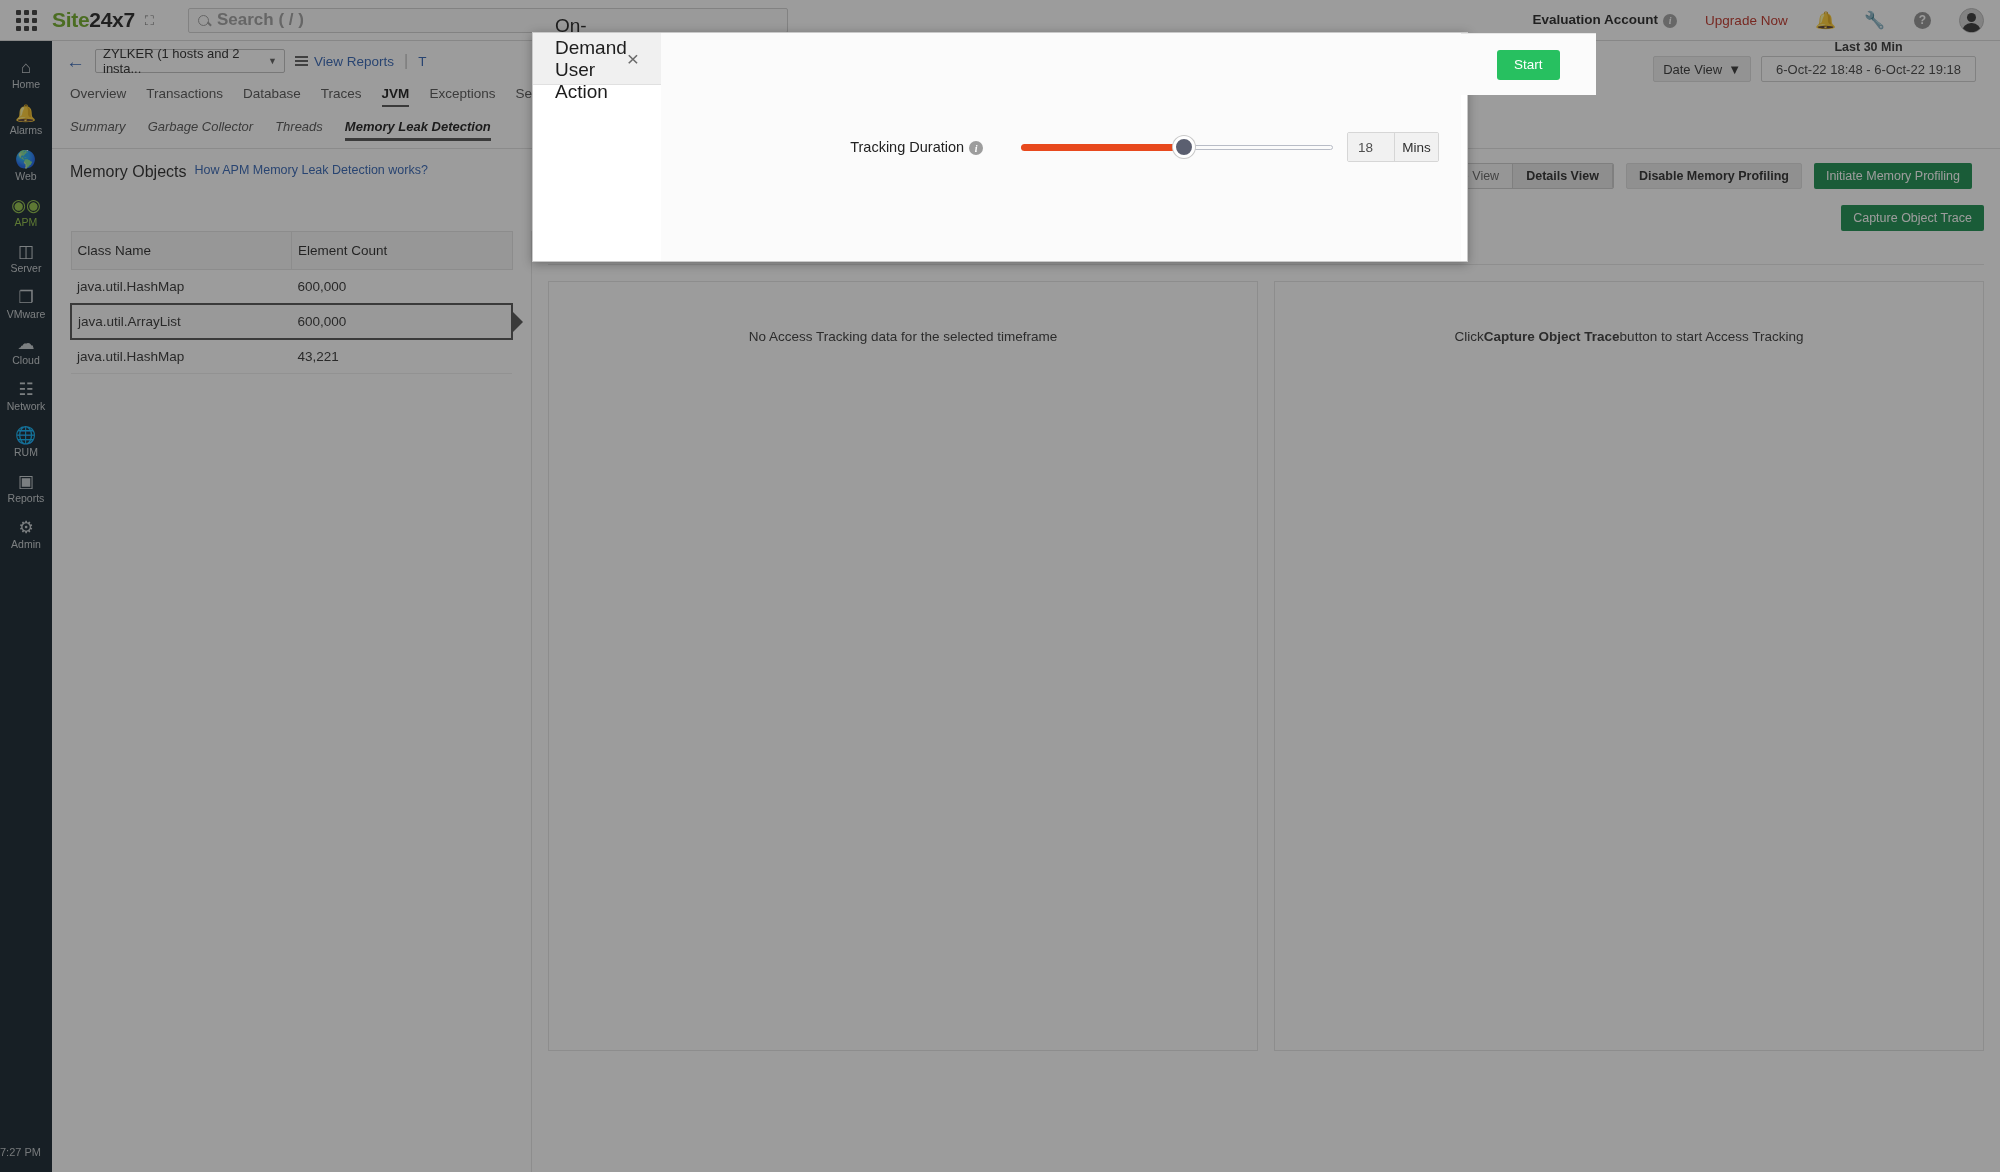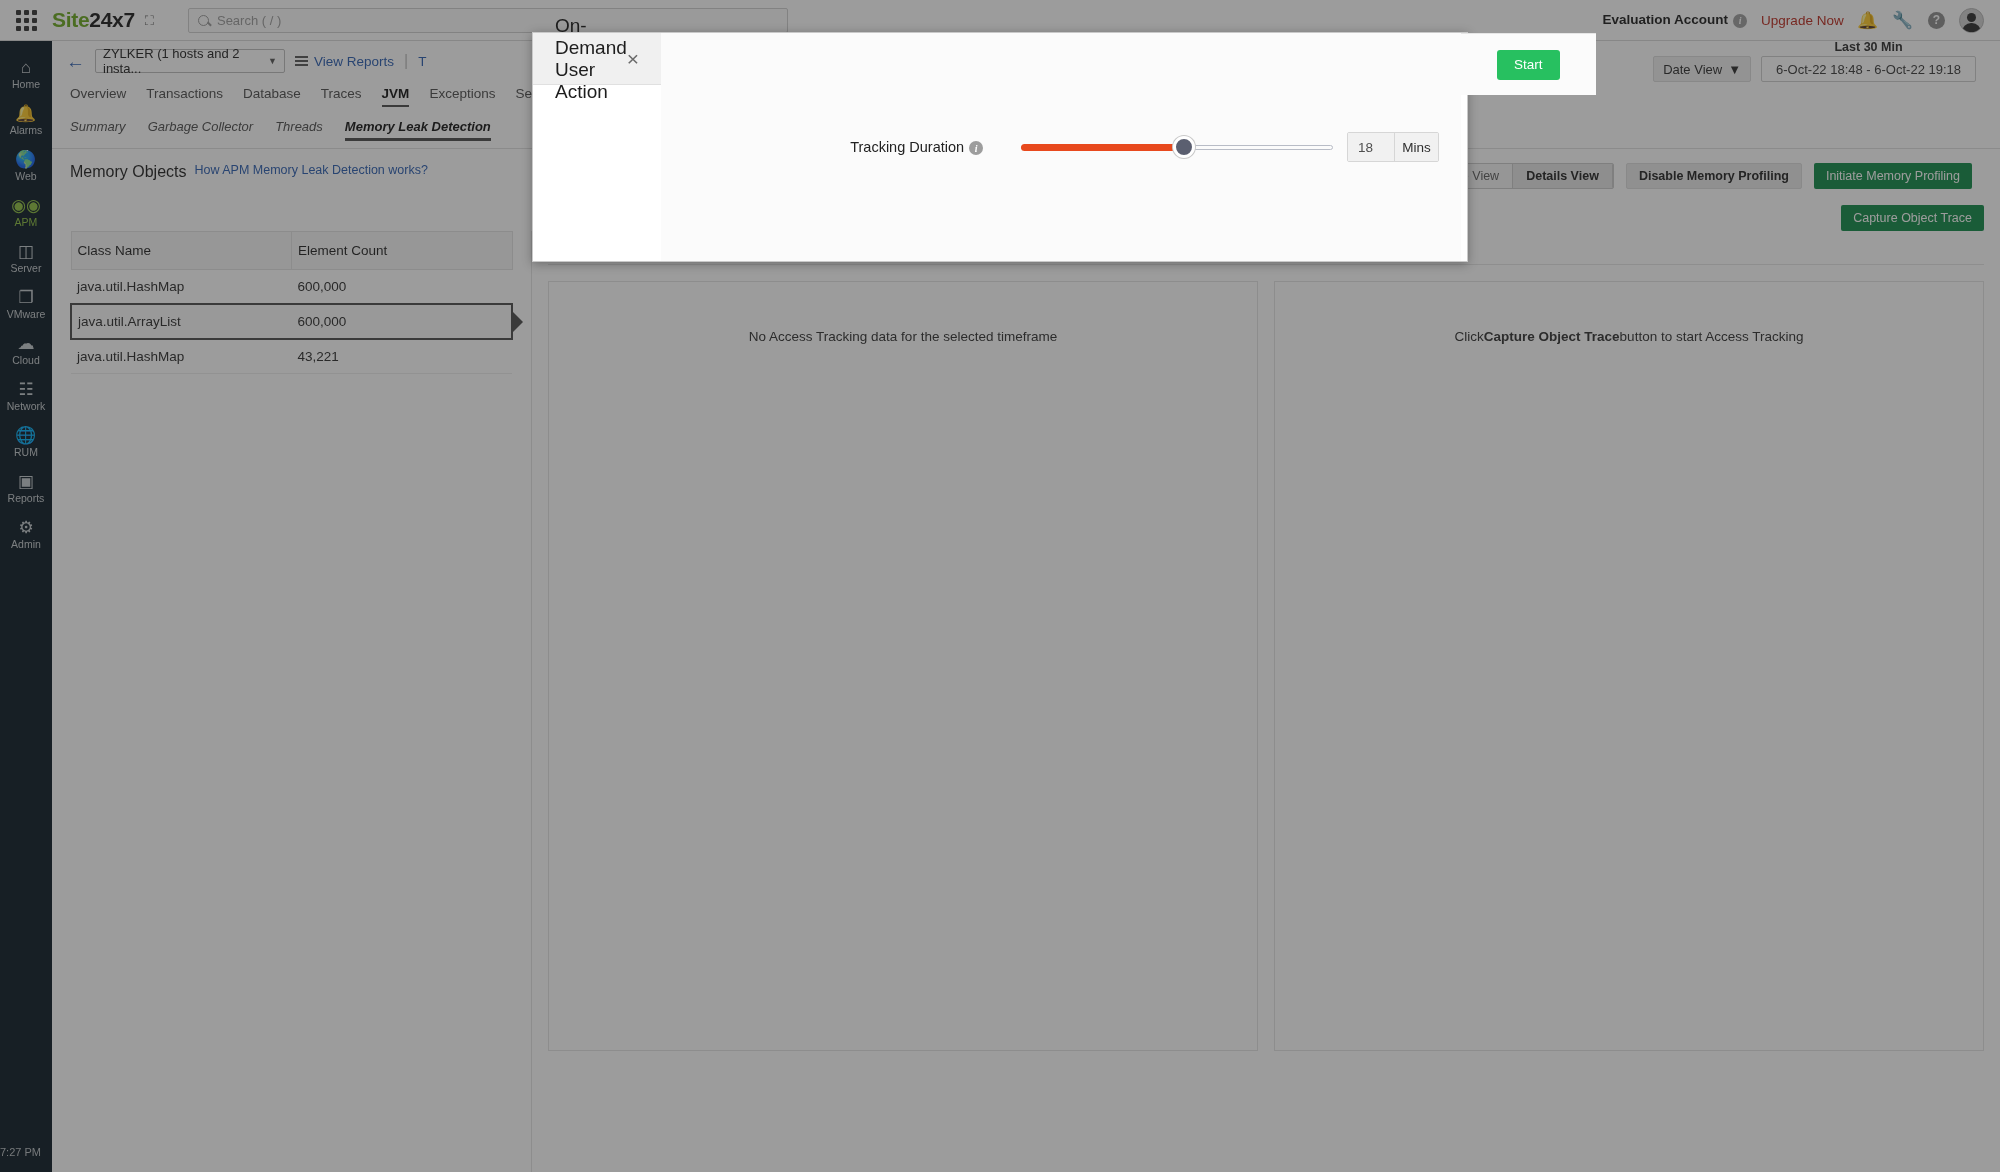--- a/index.html
+++ b/index.html
@@ -28,22 +28,22 @@
   .brand .g { color: #6aa81e; }
   .brand .k { color: #1b1b1b; }
   .expand-ico { margin-left: 10px; color: #6f6f6f; font-size: 13px; line-height: 1; }
   .searchbox {
     margin-left: 34px; width: 600px; height: 25px;
     border: 1px solid #cfcfcf; border-radius: 2px; background: #fbfbfb;
     display: flex; align-items: center; padding: 0 9px; gap: 8px;
   }
   .searchbox .mag { width: 11px; height: 11px; border: 1.6px solid #9a9a9a; border-radius: 50%; position: relative; flex: none; }
   .searchbox .mag::after { content:""; position: absolute; width: 5px; height: 1.6px; background: #9a9a9a; transform: rotate(45deg); right: -4px; bottom: 0px; }
-  .searchbox .ph { font-size: 13px; color: #9b9b9b; }
-  .topbar-right { margin-left: auto; display: flex; align-items: center; gap: 14px; padding-right: 16px; }
+  .searchbox .ph { font-size: 17px; color: #9b9b9b; font-weight: bold; }
+  .topbar-right { margin-left: auto; display: flex; align-items: center; gap: 28px; padding-right: 16px; }
   .eval { font-size: 13.5px; font-weight: bold; color: #1b1b1b; }
   .iinfo {
     display: inline-flex; align-items: center; justify-content: center;
     width: 14px; height: 14px; border-radius: 50%; background: #9d9d9d;
     color: #fff; font-size: 10px; font-style: italic; font-family: "Liberation Serif", serif;
     vertical-align: middle; margin-left: 5px; font-weight: bold;
   }
   .upgrade { font-size: 13.5px; color: #bb2a1e; }
   .ticon { color: #6d6d6d; font-size: 17px; line-height: 1; }
   .qmark {

